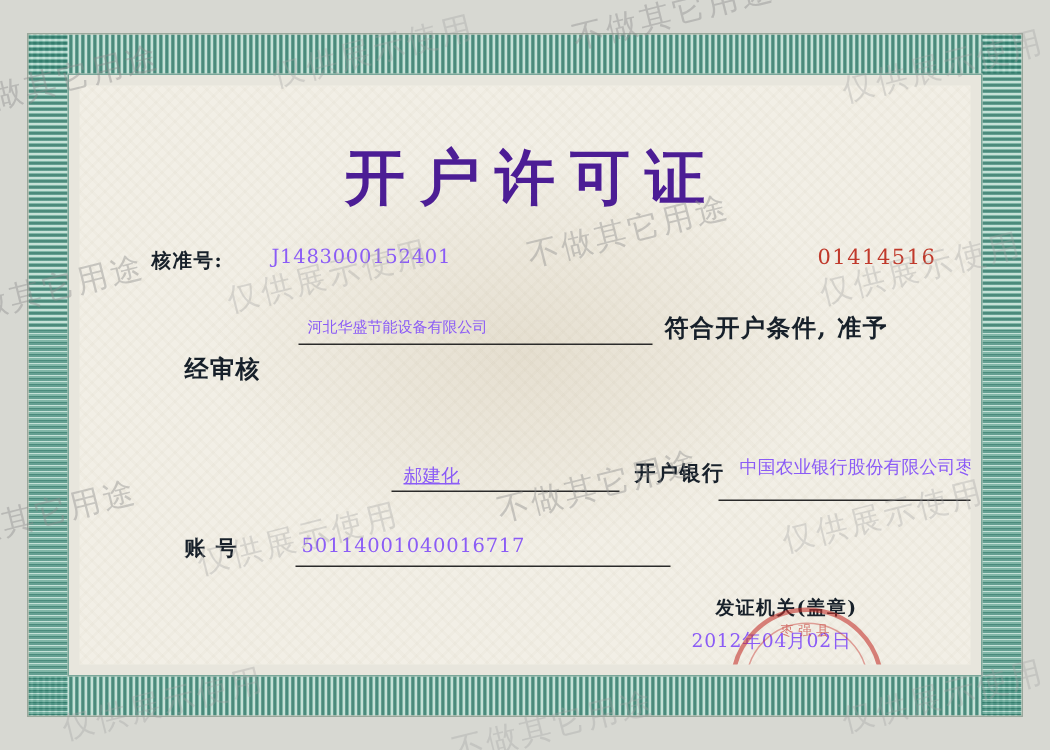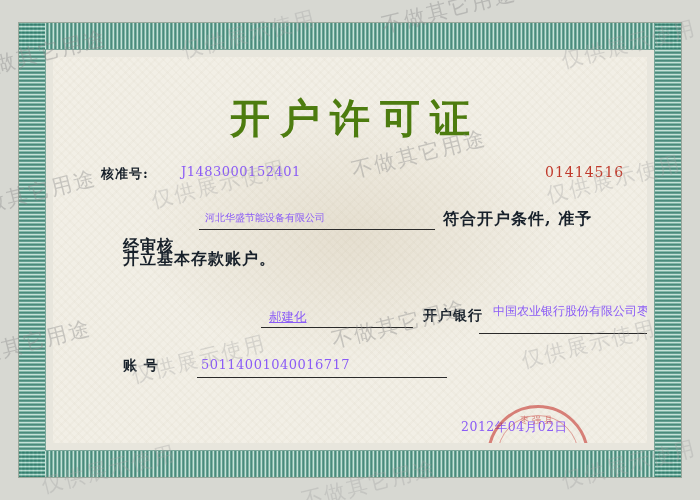--- a/index.html
+++ b/index.html
@@ -107,21 +107,21 @@
 
   .doc-title {
     position: absolute;
     left: 0; right: 0;
     top: 34px;
     text-align: center;
     font-family: "DejaVu Serif", serif;
     font-size: 40px;
     font-weight: bold;
     letter-spacing: 10px;
-    color: #4d7c0f;
+    color: #4c1d95;
     text-indent: 10px;
   }
 
   .row {
     position: absolute;
     font-family: "DejaVu Serif", serif;
     font-size: 13px;
     color: #17202a;
     white-space: nowrap;
   }
@@ -237,33 +237,33 @@
         <div class="row approve-row label">核准号:</div>
         <div class="row approve-value filled">J1483000152401</div>
 
         <div class="row serial-number">01414516</div>
 
         <div class="row line1-a label">经审核</div>
         <div class="row line1-co filled">河北华盛节能设备有限公司</div>
         <div class="rule rule1"></div>
         <div class="row line1-b label">符合开户条件, 准予</div>
 
-        <div class="row line2 label">开立基本存款账户。</div>
 
         <div class="row legal-value filled">郝建化</div>
         <div class="rule rule2"></div>
 
         <div class="row bank-label label">开户银行</div>
         <div class="row bank-value filled">中国农业银行股份有限公司枣强县支行</div>
         <div class="rule rule3"></div>
 
         <div class="row account-label label">账 号</div>
         <div class="row account-value filled">50114001040016717</div>
         <div class="rule rule4"></div>
 
+        <div class="row issuer-label label">发证机关(盖章)</div>
         <div class="row issue-date filled">2012年04月02日</div>
 
         <div class="seal">
           <div class="seal-inner"></div>
           <div class="seal-text-top">枣强县</div>
 
         </div>
 
       </div>
     </div>

